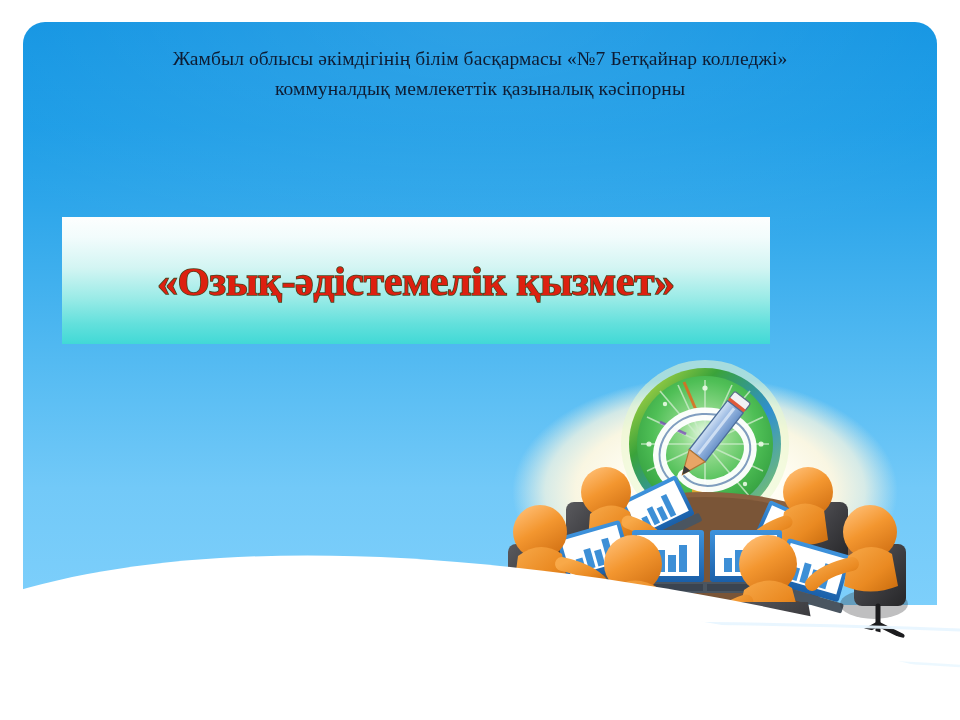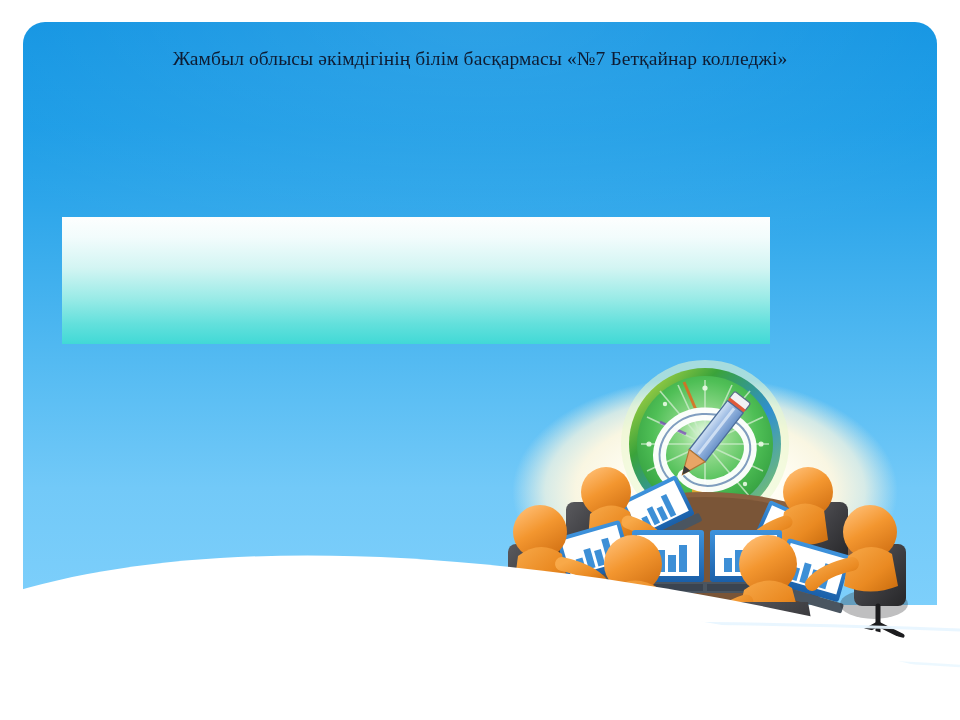--- a/index.html
+++ b/index.html
@@ -62,23 +62,25 @@
 </style>
 </head>
 <body>
 
 <div class="slide">
 
   <div class="panel"></div>
 
   <div class="header">
     <div>Жамбыл облысы әкімдігінің білім басқармасы «№7 Бетқайнар колледжі»</div>
+    <div>коммуналдық мемлекеттік қазыналық кәсіпорны</div>
   </div>
 
   <div class="title-box">
+    <div class="title-line">«Озық-әдістемелік қызмет»</div>
   </div>
 
   <div class="illus">
     <div class="glow"></div>
 
     <svg width="470" height="330" viewBox="0 0 470 330">
       <defs>
         <radialGradient id="discG" cx="50%" cy="42%" r="62%">
           <stop offset="0%" stop-color="#eafbe6"></stop>
           <stop offset="28%" stop-color="#8fd98a"></stop>

